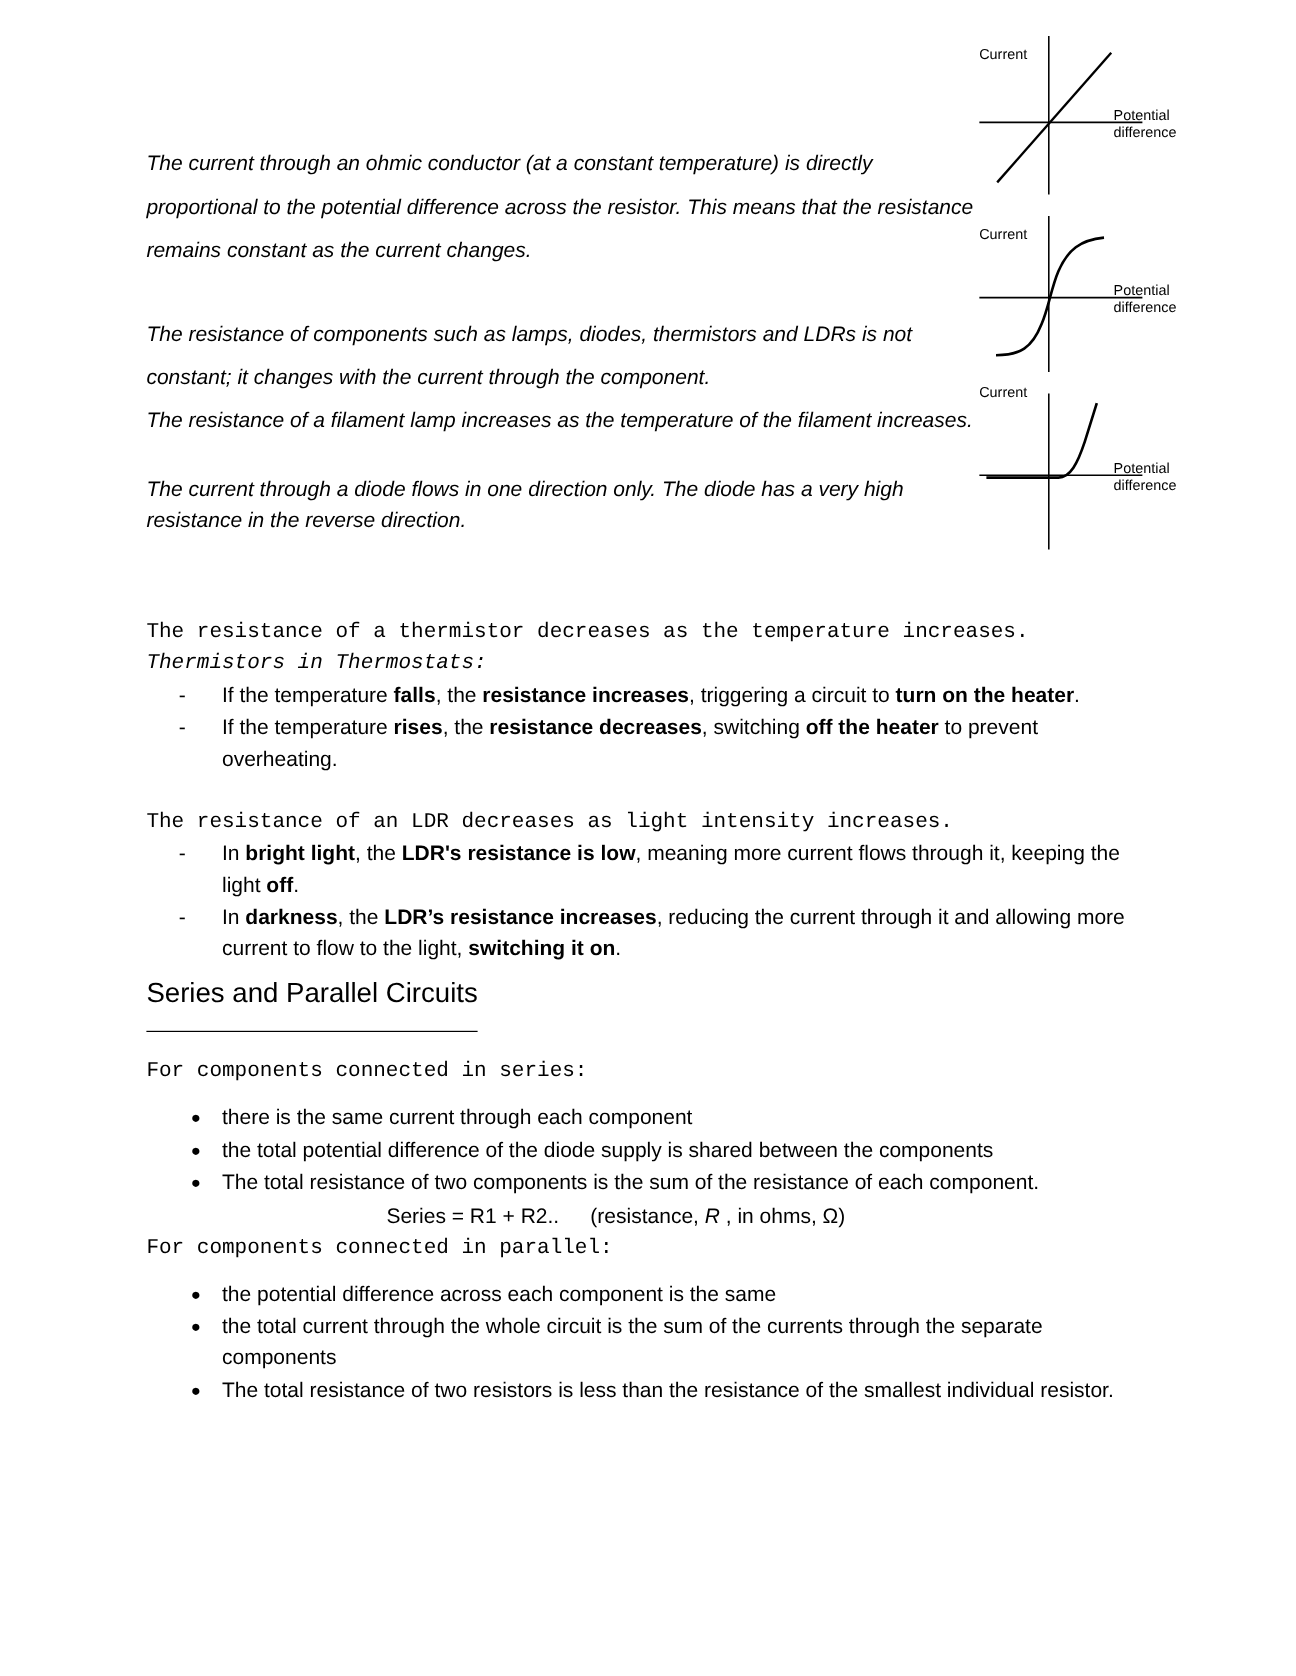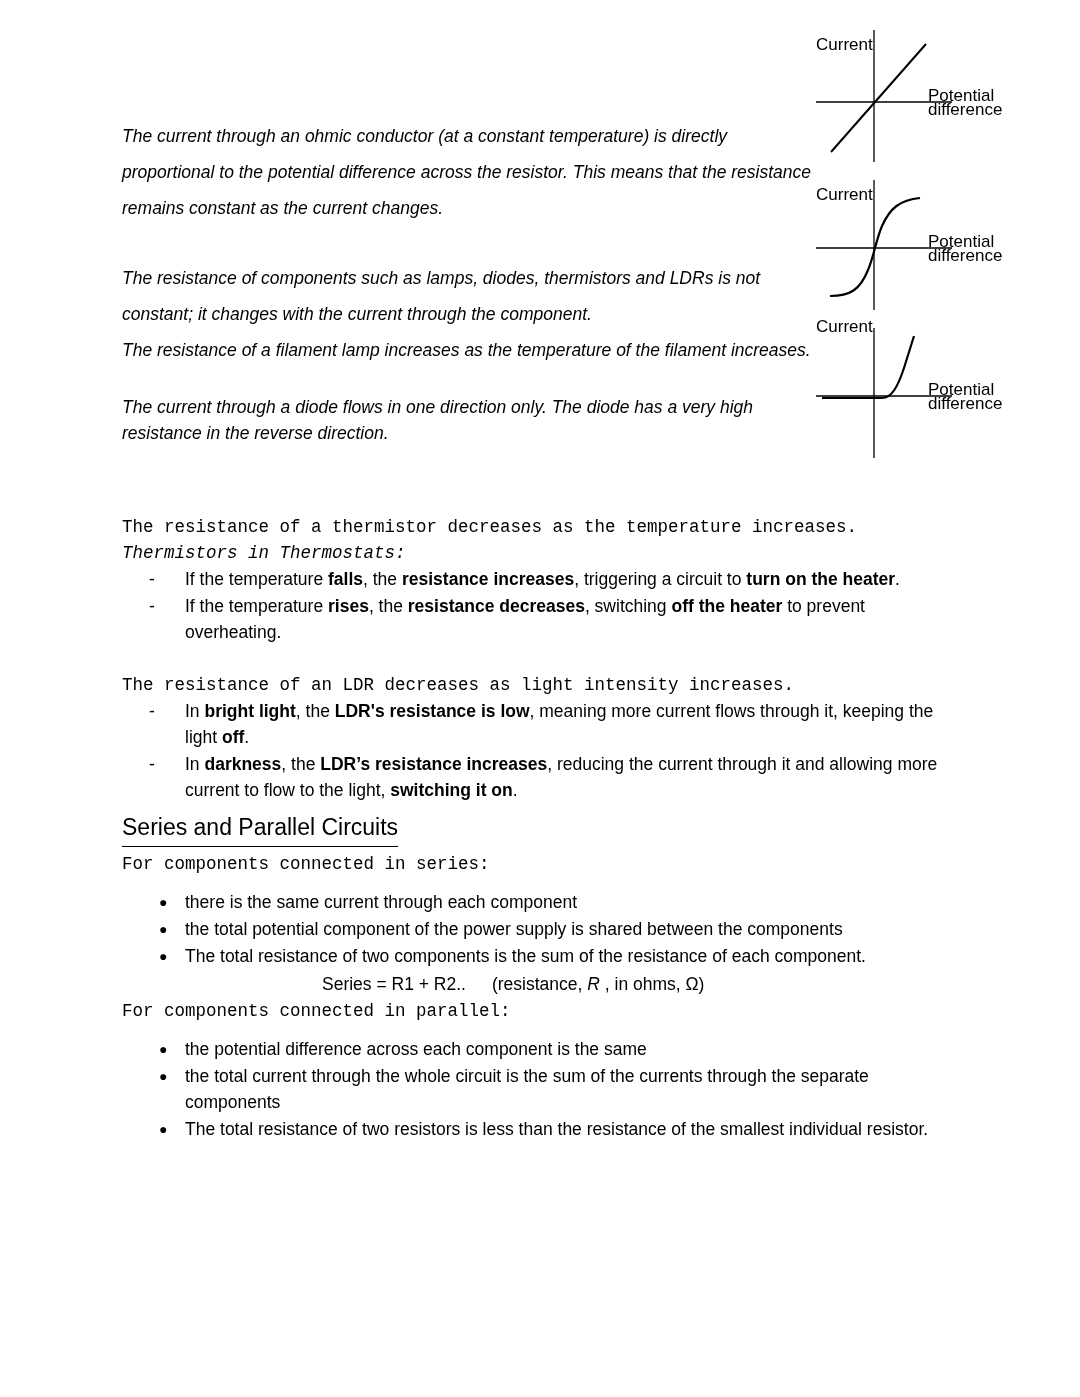--- a/index.html
+++ b/index.html
@@ -77,23 +77,23 @@
     font-size: 14px;
     line-height: 26px;
   }
 
   
   .heading {
     font-size: 23px;
     line-height: 34px;
     border-bottom: 1.6px solid #000;
     display: inline-block;
-    padding-bottom: 2px;
+    padding-bottom: 15px;
     margin-top: 6px;
-    margin-bottom: 4px;
+    margin-bottom: 20px;
   }
 
   .formula-line {
     font-size: 17.5px;
     line-height: 28px;
     padding-left: 200px;
   }
   .formula-line .gap { display: inline-block; width: 26px; }
 
   
@@ -103,21 +103,21 @@
     top: 0;
     width: 250px;
   }
   .graph {
     position: absolute;
     width: 240px;
     height: 160px;
   }
   .graph .axis-label {
     position: absolute;
-    font-size: 17px;
+    font-size: 12px;
     line-height: 14px;
     color: #000;
     white-space: pre-line;
   }
   .graph svg { position: absolute; left: 0; top: 0; }
 </style>
 </head>
 <body>
 
 <div class="page">
@@ -161,21 +161,21 @@
 
     
     <div class="heading">Series and Parallel Circuits</div>
 
     <div class="para tight block-full">For components connected in series:</div>
 
     <div style="height:12px"></div>
 
     <ul class="dot" id="series-list">
         <li><span class="marker">●</span><span>there is the same current through each component</span></li>
-        <li><span class="marker">●</span><span>the total potential component of the power supply is shared between the components</span></li>
+        <li><span class="marker">●</span><span>the total potential difference of the diode supply is shared between the components</span></li>
         <li><span class="marker">●</span><span>The total resistance of two components is the sum of the resistance of each component.</span></li>
       </ul>
 
     <div class="formula-line">
       <span>Series =  R1 + R2..</span><span class="gap"></span><span>(resistance, </span><span class="italic">R</span><span> , in ohms, Ω)</span>
     </div>
 
     <div class="para tight block-full">For components connected in parallel:</div>
 
     <div style="height:12px"></div>

